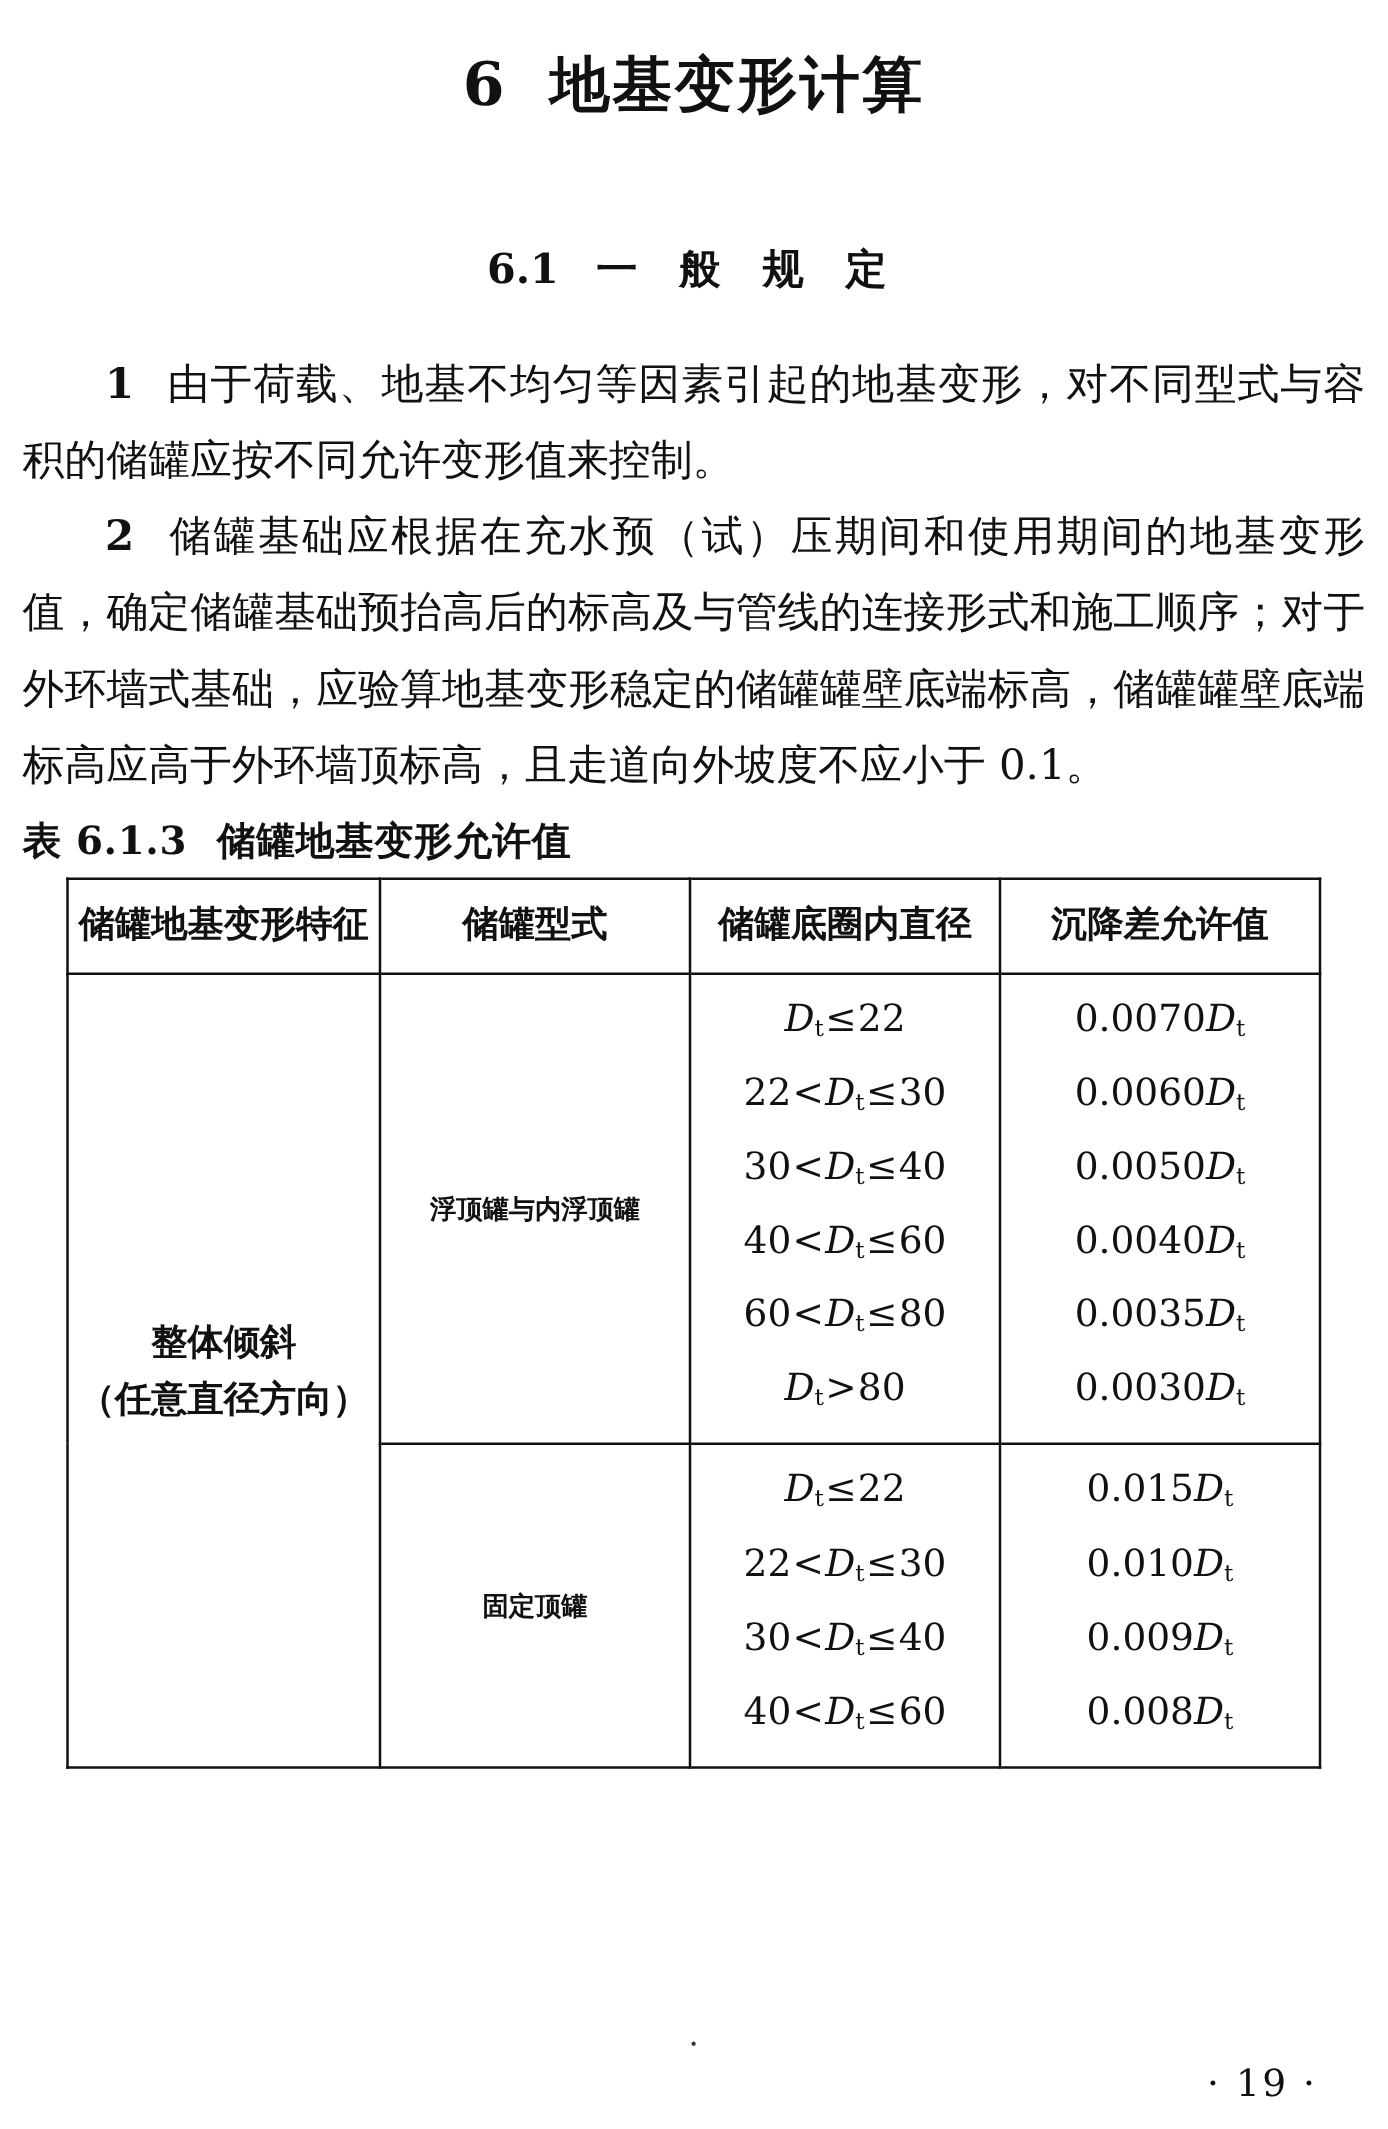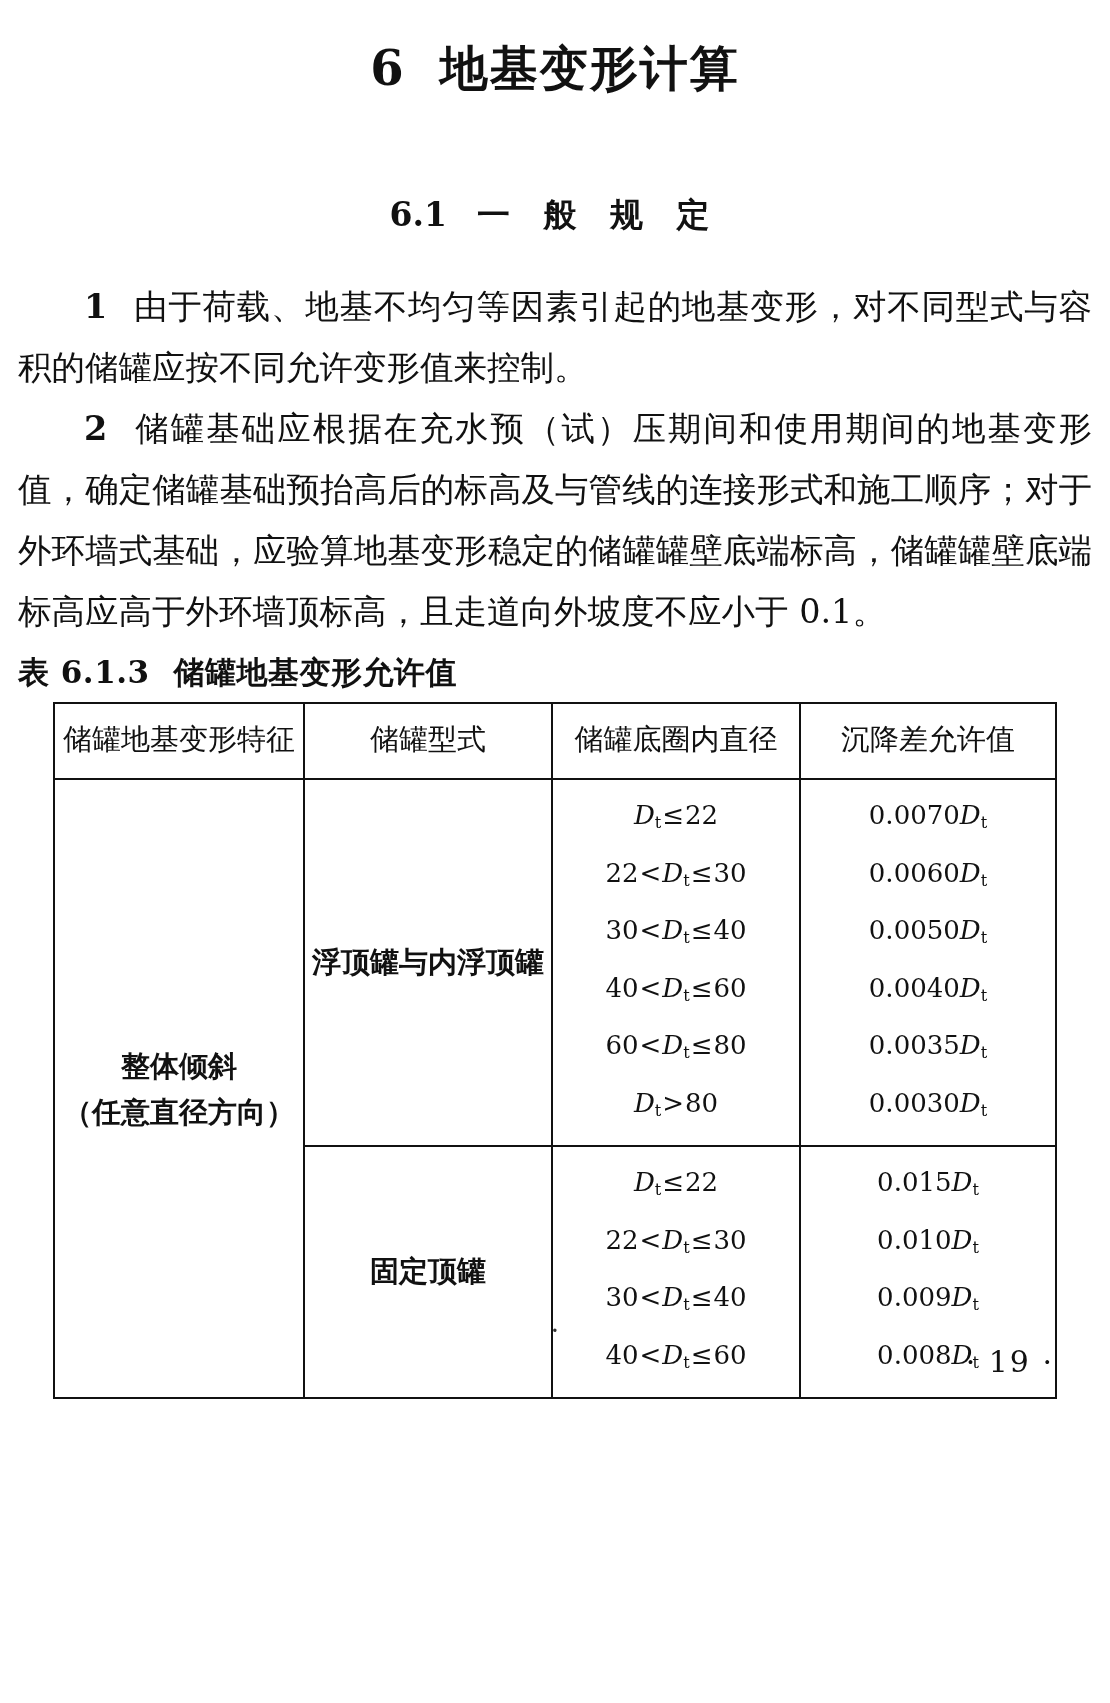--- a/index.html
+++ b/index.html
@@ -11,21 +11,21 @@
     width: 1110px;
     height: 1703px;
     position: relative;
     font-family: "DejaVu Serif", "Liberation Serif", serif;
     color: #111;
     overflow: hidden;
   }
   .page {
     position: relative;
     width: 1110px;
-    height: 1397px;
+    height: 1703px;
     box-sizing: border-box;
     padding: 0 18px;
   }
 
   
   .chapter-title {
     text-align: center;
     font-family: "DejaVu Serif", "Liberation Serif", serif;
     font-weight: 700;
     font-size: 48px;
@@ -79,21 +79,21 @@
     width: 1002px;
     margin: 0 auto;
     border-collapse: collapse;
     table-layout: fixed;
     font-size: 28px;
   }
   table.spec, table.spec th, table.spec td {
     border: 2.5px solid #111;
   }
   table.spec th {
-    font-weight: 400;
+    font-weight: 700;
     font-size: 29px;
     padding: 16px 4px 18px 4px;
     text-align: center;
     vertical-align: middle;
   }
   table.spec td {
     text-align: center;
     vertical-align: middle;
     padding: 10px 4px;
   }
@@ -102,26 +102,26 @@
   .col3 { width: 248px; }
   .col4 { width: 256px; }
 
   .feature-cell {
     font-weight: 700;
     font-size: 29px;
     line-height: 46px;
   }
   .type-cell {
     font-weight: 700;
-    font-size: 29px;
+    font-size: 21px;
   }
   .stack {
     display: block;
     line-height: 51px;
-    font-size: 26px;
+    font-size: 30px;
   }
   .stack .ln { display: block; white-space: nowrap; }
   .block-pad-a { padding-top: 26px; padding-bottom: 26px; }
   .block-pad-b { padding-top: 20px; padding-bottom: 20px; }
 
   
   .mvar {
     font-family: "DejaVu Serif", "Liberation Serif", serif;
     font-style: italic;
   }

